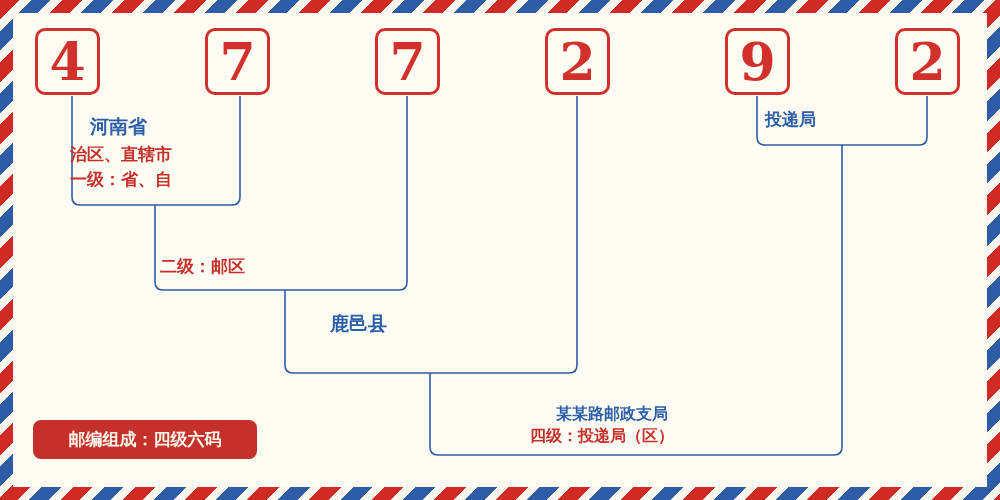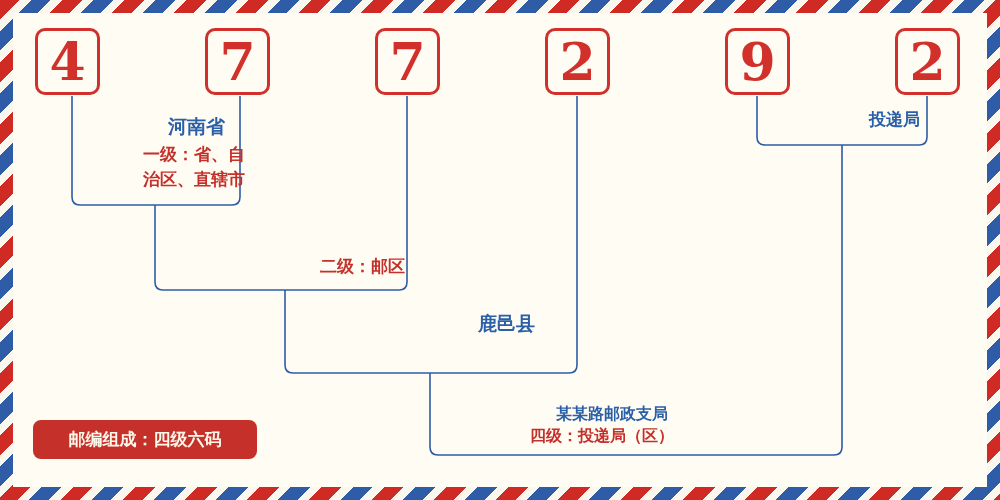--- a/index.html
+++ b/index.html
@@ -47,21 +47,21 @@
     align-items: center;
     justify-content: center;
     color: #d2302a;
     font-family: "DejaVu Serif", serif;
     font-weight: bold;
     font-size: 52px;
     line-height: 1;
     background: transparent;
   }
 
-  .lbl { position: absolute; text-align: right; }
+  .lbl { position: absolute; text-align: left; }
   .blue-name  { color: #2b5fa8; font-weight: bold; font-size: 19px; }
   .red-desc   { color: #c5302b; font-weight: bold; font-size: 17px; line-height: 1.45; }
   .blue-small { color: #2b5fa8; font-weight: bold; font-size: 17px; }
   .left-align { text-align: left; }
 
   .badge {
     position: absolute;
     left: 33px; top: 420px;
     width: 224px; height: 39px;
     background: #c5302b;
@@ -92,22 +92,22 @@
   <div class="digit-box" style="left:35px">4</div>
   <div class="digit-box" style="left:205px">7</div>
   <div class="digit-box" style="left:375px">7</div>
   <div class="digit-box" style="left:545px">2</div>
   <div class="digit-box" style="left:725px">9</div>
   <div class="digit-box" style="left:895px">2</div>
 
   <div class="lbl blue-name" style="left:90px; top:114px; width:135px;">河南省</div>
 
   <div class="lbl red-desc" style="left:70px; top:142px; width:175px;">
+    <div>治区、直辖市</div>
     <div>一级：省、自</div>
-    <div>治区、直辖市</div>
   </div>
 
   <div class="lbl blue-name" style="left:330px; top:311px; width:205px;">鹿邑县</div>
 
   <div class="lbl red-desc" style="left:160px; top:254px; width:245px;">二级：邮区</div>
 
 
   <div class="lbl blue-small" style="left:765px; top:108px; width:155px;">投递局</div>
 
   <div class="lbl blue-small left-align" style="left:556px; top:404px; width:260px; font-size:16px;">某某路邮政支局</div>

